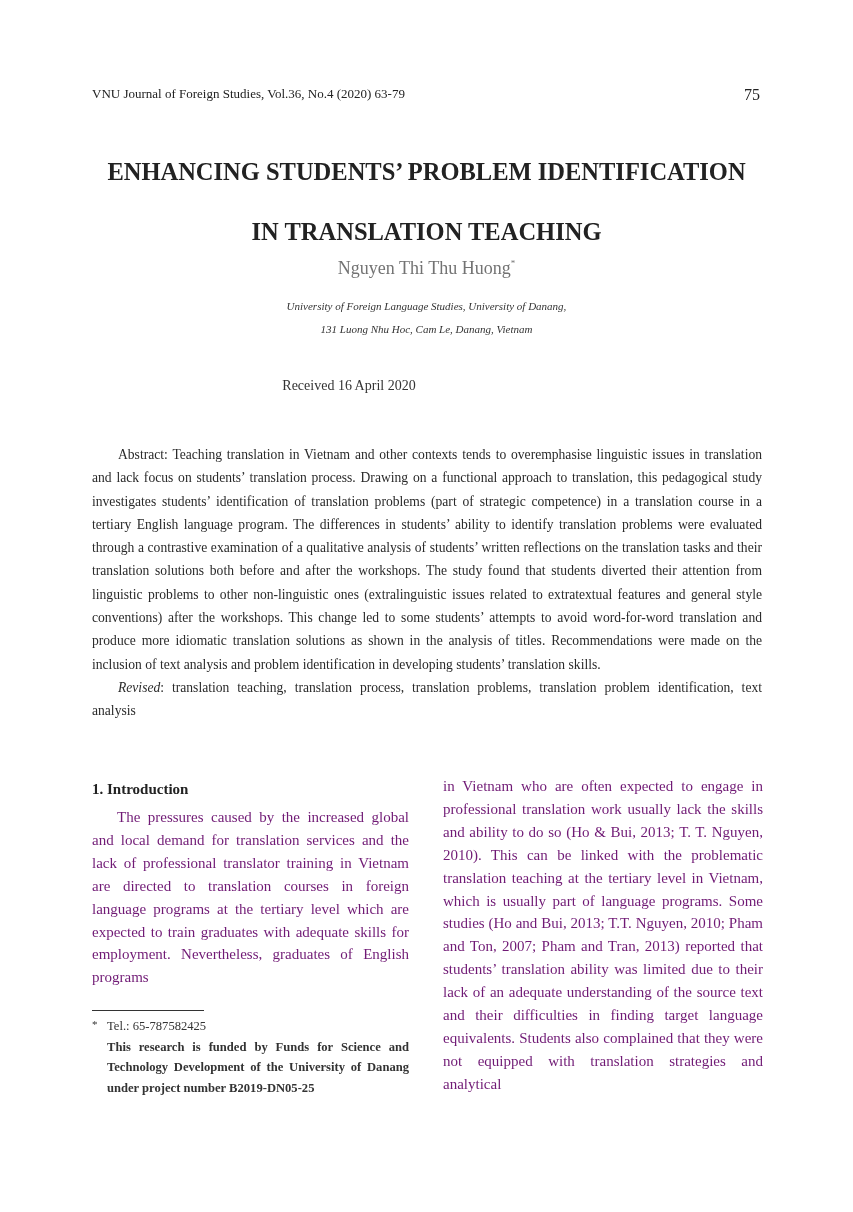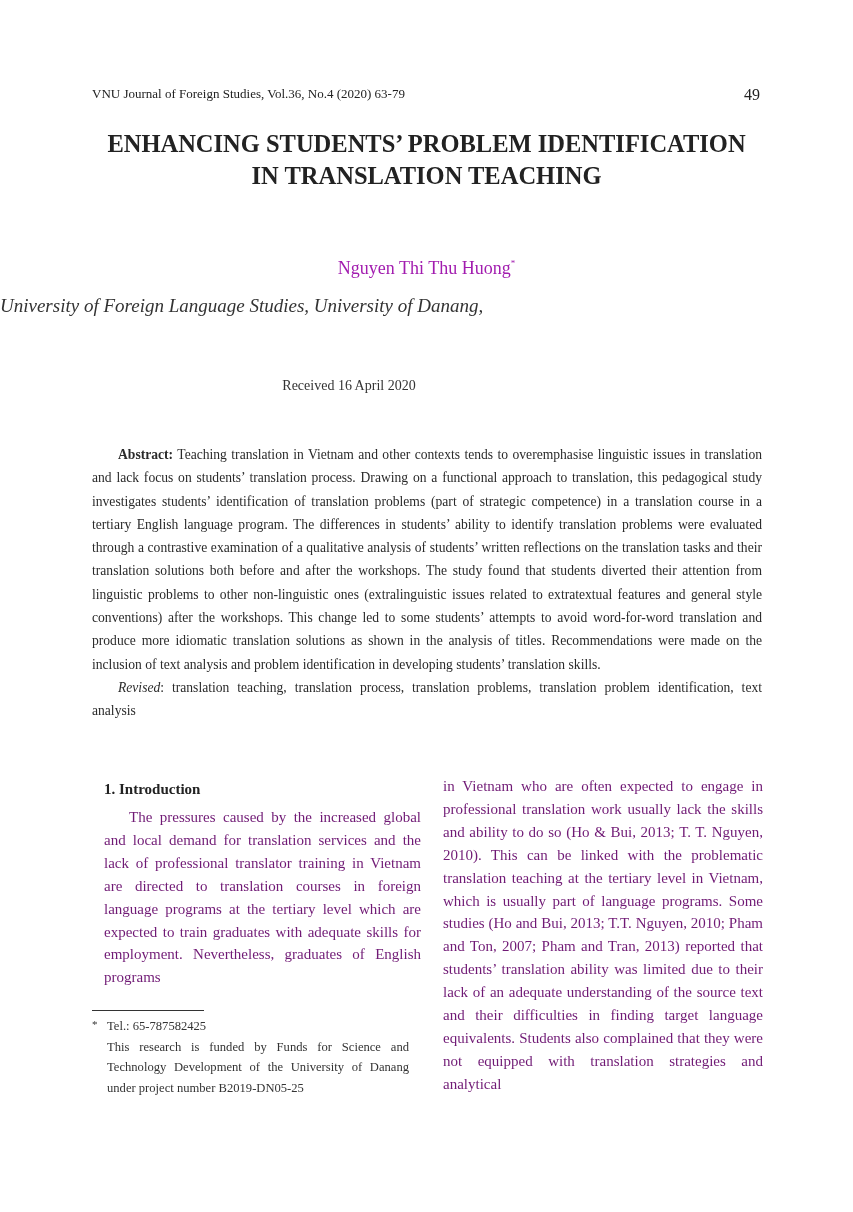--- a/index.html
+++ b/index.html
@@ -2,60 +2,61 @@
 <html><head>
 <meta charset="utf-8">
 <style>
   html, body { margin: 0; padding: 0; background: #ffffff; }
   body { width: 853px; height: 1212px; position: relative; overflow: hidden;
          font-family: "Liberation Serif", "DejaVu Serif", serif; color: #1a1a1a; }
   .running-head { position: absolute; top: 86px; left: 92px; font-size: 13px; font-weight: normal; color: #222; }
   .page-number { position: absolute; top: 86px; left: 744px; font-size: 16px; color: #222; }
   .title { position: absolute; top: 128px; left: 0; width: 853px; text-align: center;
            font-weight: bold; font-size: 24.5px; line-height: 31.5px; color: #222; }
-  .title div { white-space: nowrap; }
-  .author { position: absolute; top: 258px; left: 0; width: 853px; text-align: center; font-size: 18px; color: #a21caf; }
+  .title div { white-space: nowrap; margin-top: 28px; }
+  .author { position: absolute; top: 258px; left: 0; width: 853px; text-align: center; font-size: 18px; color: #737373; }
   .author sup { font-size: 9px; vertical-align: 8px; }
-  .affil { position: absolute; top: 295px; left: 0; width: 853px; text-align: left;
-           font-style: italic; font-size: 19px; line-height: 22.5px; color: #333; }
+  .affil { position: absolute; top: 295px; left: 0; width: 853px; text-align: center;
+           font-style: italic; font-size: 11px; line-height: 22.5px; color: #333; }
   .dates { position: absolute; top: 375px; left: 0; width: 698px; text-align: center;
            font-size: 14px; line-height: 22.5px; color: #333; padding-left: 0; box-sizing: border-box; }
   .abstract { position: absolute; top: 443px; left: 92px; width: 670px; font-size: 13.6px;
               line-height: 23.3px; text-align: justify; color: #2a2a2a; }
   .abstract p { margin: 0; text-indent: 26px; }
-  .abstract .lbl { font-weight: bold; }
+  .abstract .lbl { font-weight: normal; }
   .abstract .kw { font-style: italic; }
-  .col-left { position: absolute; top: 781px; left: 104px; width: 317px; }
+  .col-left { position: absolute; top: 781px; left: 92px; width: 317px; }
   .col-right { position: absolute; top: 775px; left: 443px; width: 320px; }
   .section-heading { font-weight: bold; font-size: 15px; margin: 0 0 8px 0; color: #222; }
   .body-text { font-size: 15px; line-height: 22.9px; text-align: justify; color: #701a75; margin: 0; }
   .col-left .body-text { text-indent: 25px; }
   .footnote-rule { position: absolute; top: 1010px; left: 92px; width: 112px; border-top: 1px solid #333; }
   .footnotes { position: absolute; top: 1016px; left: 92px; width: 317px; font-size: 12.6px; line-height: 20.5px; color: #333; }
   .footnotes .fn-star { position: absolute; left: 0; top: -2px; font-size: 11px; }
   .footnotes .fn-line { padding-left: 15px; }
-  .footnotes .fn-just { padding-left: 15px; text-align: justify; }
+  .footnotes .fn-just { padding-left: 15px; text-align: justify; font-weight: bold; }
 </style>
 </head>
 <body>
 
 <div class="running-head">VNU Journal of Foreign Studies, Vol.36, No.4 (2020) 63-79</div>
-<div class="page-number">49</div>
+<div class="page-number">75</div>
 
 <div class="title">
   <div>ENHANCING STUDENTS’ PROBLEM IDENTIFICATION</div>
   <div>IN TRANSLATION TEACHING</div>
 </div>
 
 <div class="author">
   <span>Nguyen Thi Thu Huong</span><sup>*</sup>
 </div>
 
 <div class="affil">
   <div>University of Foreign Language Studies, University of Danang,</div>
+  <div>131 Luong Nhu Hoc, Cam Le, Danang, Vietnam</div>
 </div>
 
 <div class="dates">
   <div>Received 16 April 2020</div>
 </div>
 
 <div class="abstract">
   <p><span class="lbl">Abstract:</span><span> Teaching translation in Vietnam and other contexts tends to overemphasise linguistic issues in translation and lack focus on students’ translation process. Drawing on a functional approach to translation, this pedagogical study investigates students’ identification of translation problems (part of strategic competence) in a translation course in a tertiary English language program. The differences in students’ ability to identify translation problems were evaluated through a contrastive examination of a qualitative analysis of students’ written reflections on the translation tasks and their translation solutions both before and after the workshops. The study found that students diverted their attention from linguistic problems to other non-linguistic ones (extralinguistic issues related to extratextual features and general style conventions) after the workshops. This change led to some students’ attempts to avoid word-for-word translation and produce more idiomatic translation solutions as shown in the analysis of titles. Recommendations were made on the inclusion of text analysis and problem identification in developing students’ translation skills.</span></p>
   <p><span class="kw">Revised</span><span>: translation teaching, translation process, translation problems, translation problem identification,  text analysis</span></p>
 </div>

